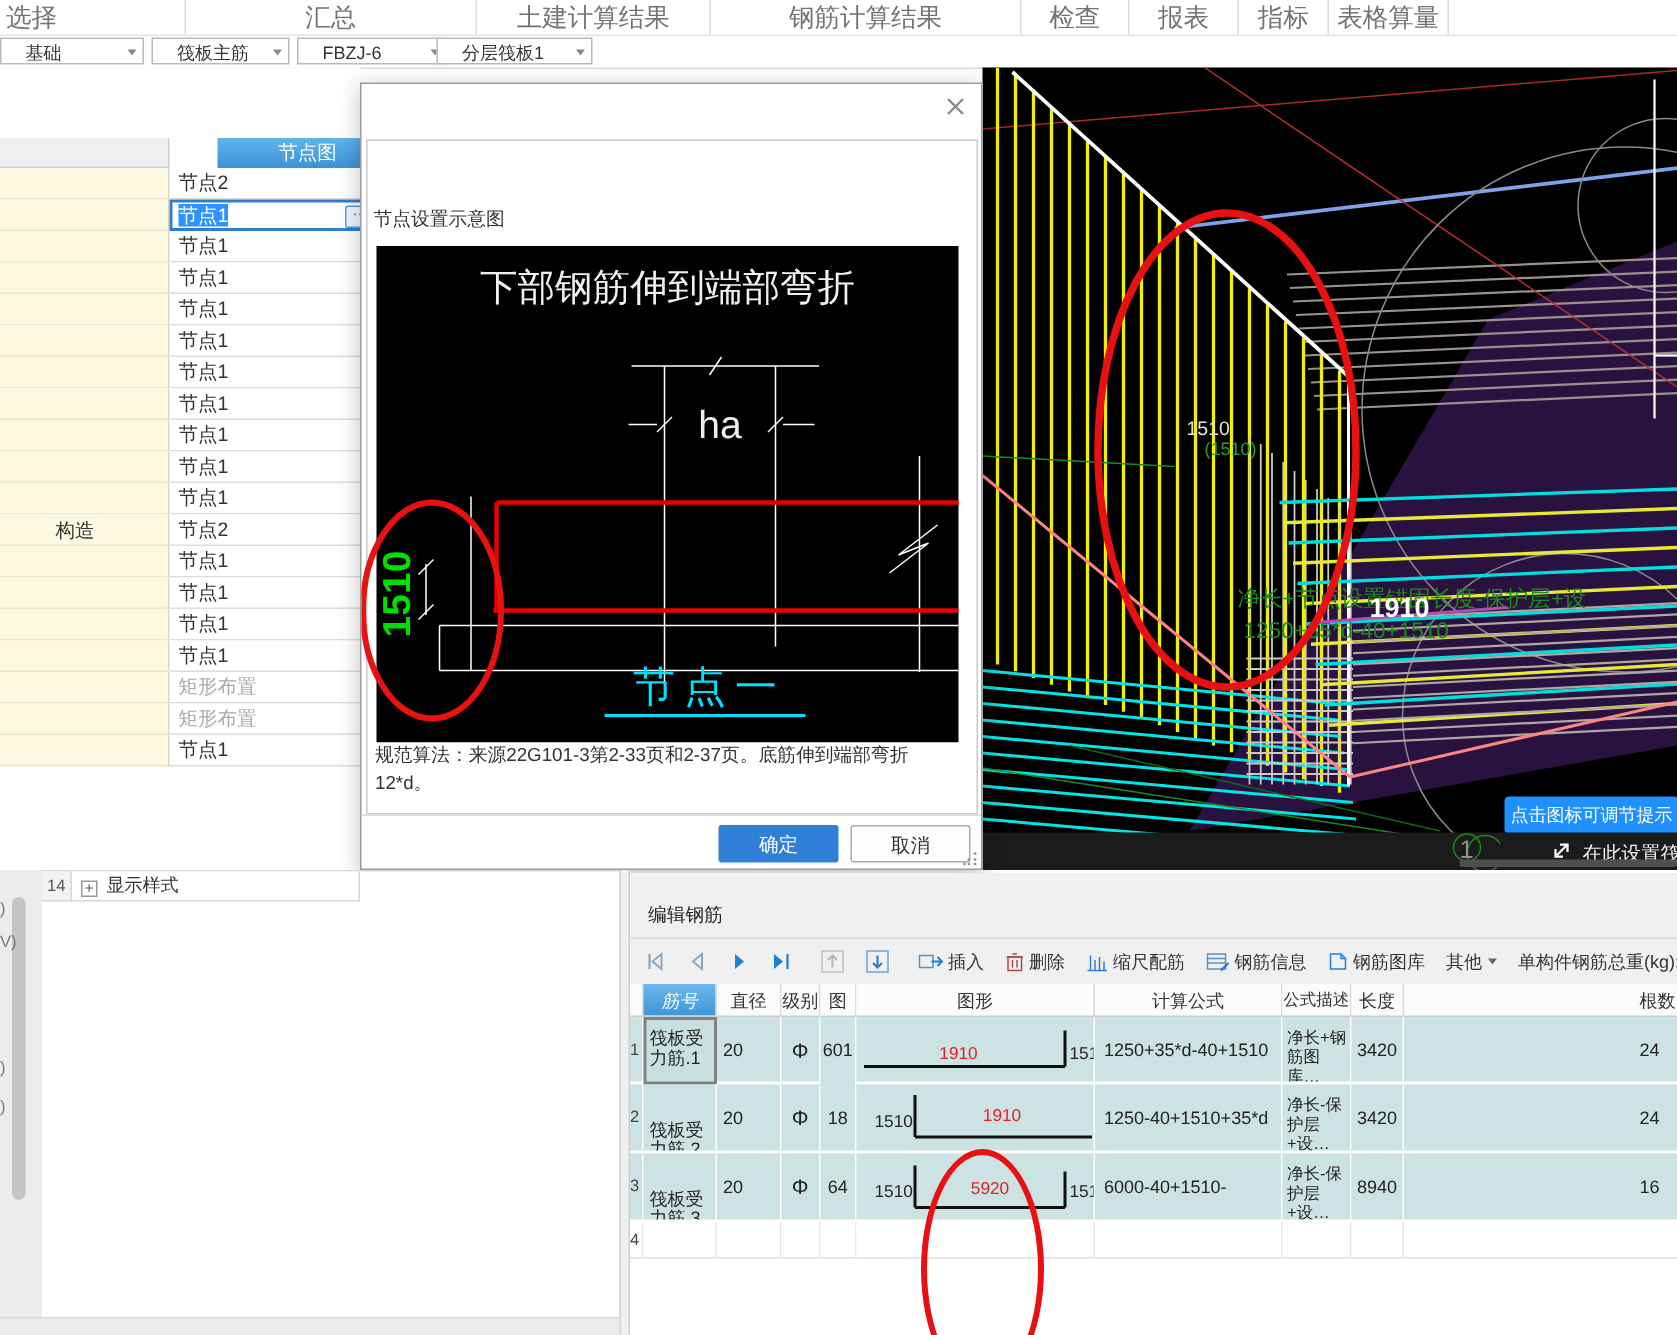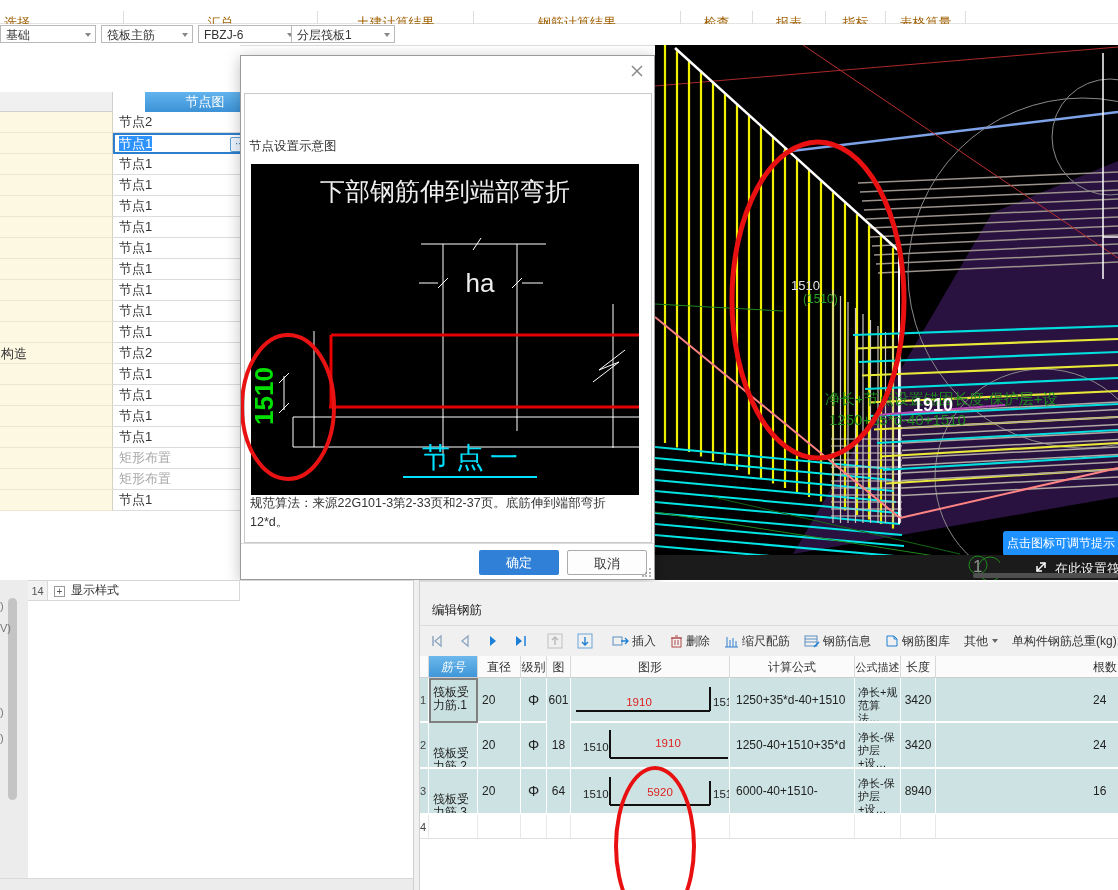--- a/index.html
+++ b/index.html
@@ -1,33 +1,33 @@
 <!DOCTYPE html>
 <html><head>
 <meta charset="utf-8">
 <style>
   html,body{margin:0;padding:0;background:#fff;}
   body{font-family:"Liberation Sans","DejaVu Sans",sans-serif;}
   #app{position:relative;width:1118px;height:890px;overflow:hidden;background:#fff;}
 
   
   #menubar{position:absolute;left:0;top:0;width:1118px;height:23px;background:#fff;border-bottom:1px solid #e3e3e3;display:flex;}
-  .menu-tab{height:23px;line-height:23px;text-align:center;font-size:13px;color:#a16207;border-right:1px solid #dcdcdc;box-sizing:border-box;margin-top:11px;}
+  .menu-tab{height:23px;line-height:23px;text-align:center;font-size:17px;color:#737373;border-right:1px solid #dcdcdc;box-sizing:border-box;}
   .menu-tab:first-child{text-align:left;padding-left:4px;}
   #toolbar2{position:absolute;left:0;top:24px;width:1118px;height:21px;background:#fff;border-bottom:1px solid #dedede;}
-  .dd{position:absolute;top:1px;height:18px;border:1px solid #b9b9b9;background:#fff;font-size:12px;color:#333;line-height:18px;padding-left:5px;box-sizing:border-box;}
+  .dd{position:absolute;top:1px;height:18px;border:1px solid #b9b9b9;background:#fff;font-size:12px;color:#333;line-height:18px;padding-left:16px;box-sizing:border-box;}
   .dd .arr{position:absolute;right:4px;top:7px;width:0;height:0;border-left:3.5px solid transparent;border-right:3.5px solid transparent;border-top:4px solid #888;}
 
   
   #left-panel{position:absolute;left:0;top:45px;width:240px;height:535px;background:#fff;}
   .ltab-hdr-left{position:absolute;left:0;top:47px;width:113px;height:20px;background:#f0f0f0;border-right:1px solid #cfcfcf;border-bottom:1px solid #cfcfcf;box-sizing:border-box;}
   .ltab-hdr{position:absolute;left:113px;top:47px;width:121px;height:20px;background:linear-gradient(#62b4ee,#3c92d6);color:#fff;font-size:13px;text-align:center;line-height:20px;border-right:1px solid #cfcfcf;box-sizing:border-box;margin-left:32px;}
   #ycol{position:absolute;left:0;top:67px;width:113px;}
   .ycell{height:21px;background:#fdf8e2;border-bottom:1px solid #eee6cd;border-right:1px solid #d6d2c2;box-sizing:border-box;position:relative;}
-  .ycell .side-label{position:absolute;left:1px;top:2px;font-size:13px;color:#333;white-space:nowrap;}
+  .ycell .side-label{position:absolute;left:1px;top:2px;font-size:13px;color:#333;white-space:nowrap;padding-left:36px;}
   #ncol{position:absolute;left:113px;top:67px;width:141px;}
   .ncell{height:21px;background:#fff;border-bottom:1px solid #dcdcdc;border-right:1px solid #cfcfcf;box-sizing:border-box;font-size:13px;color:#333;line-height:20px;padding-left:6px;position:relative;}
   .ncell.dim{color:#a9a9a9;}
   .ncell.editing{border:2px solid #2e7ed0;padding-left:4px;line-height:17px;}
   .ncell.editing .sel{background:#2f93ff;color:#fff;}
   .more-btn{position:absolute;right:2px;top:2px;width:18px;height:13px;border:1px solid #5a9fd8;background:#eef6ff;color:#2e7ed0;font-size:10px;line-height:11px;text-align:center;border-radius:2px;}
 
   
   #dialog{position:absolute;left:240px;top:55px;width:415px;height:525px;background:#fff;border:1px solid #9b9b9b;box-sizing:border-box;box-shadow:0 3px 14px rgba(0,0,0,.25);}
   .grp{position:absolute;left:3px;top:37px;width:408px;height:450px;border:1px solid #c9c9c9;box-sizing:border-box;}
@@ -481,21 +481,21 @@
         <div class="tcell dcell c-fig" style="height:55px">601</div>
         <div class="tcell dcell c-shape" style="height:45px">
           <svg width="159" height="45">
             <line x1="5" y1="33" x2="139" y2="33" stroke="#111" stroke-width="2"></line>
             <line x1="139" y1="33" x2="139" y2="9" stroke="#111" stroke-width="2"></line>
             <text x="68" y="28" text-anchor="middle" font-size="11.5" fill="#e02020">1910</text>
             <text x="142" y="28" font-size="11.5" fill="#222">1510</text>
           </svg>
         </div>
         <div class="tcell dcell c-form" style="height:45px">1250+35*d-40+1510</div>
-        <div class="tcell dcell c-desc" style="height:45px">净长+规范算法…</div>
+        <div class="tcell dcell c-desc" style="height:45px">净长+钢筋图库…</div>
         <div class="tcell dcell c-len" style="height:45px">3420</div>
         <div class="tcell dcell c-cnt" style="height:45px">24</div>
       </div>
 
       <div class="trow" style="top:67px;height:46px">
         <div class="tcell dcell c-num" style="height:46px">2</div>
         <div class="tcell dcell c-name" style="height:46px">筏板受力筋.2</div>
         <div class="tcell dcell c-dia" style="height:46px">20</div>
         <div class="tcell dcell c-grade" style="height:46px">Φ</div>
         <div class="tcell dcell c-fig" style="height:46px">18</div>

